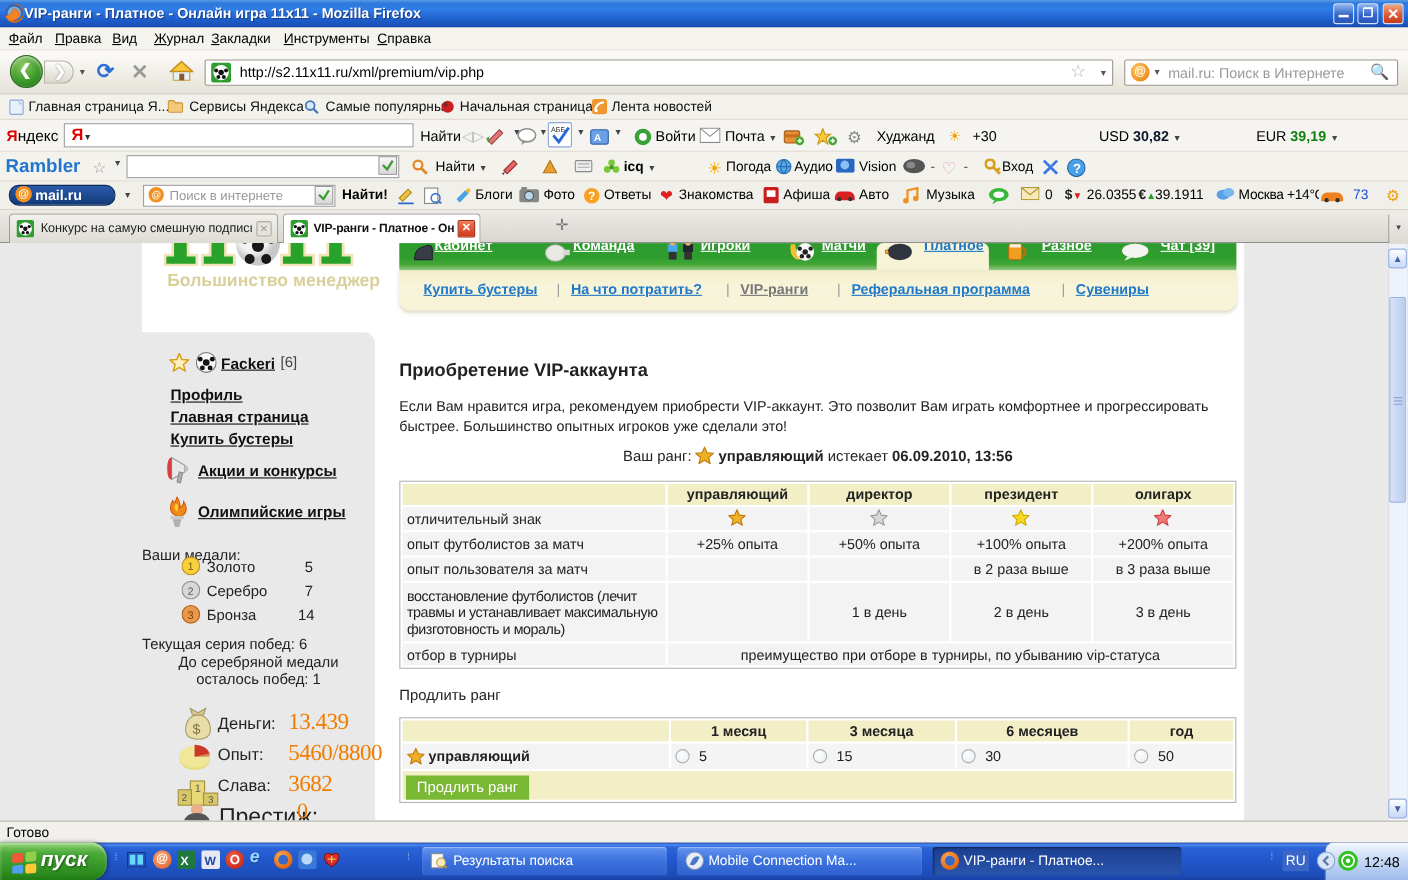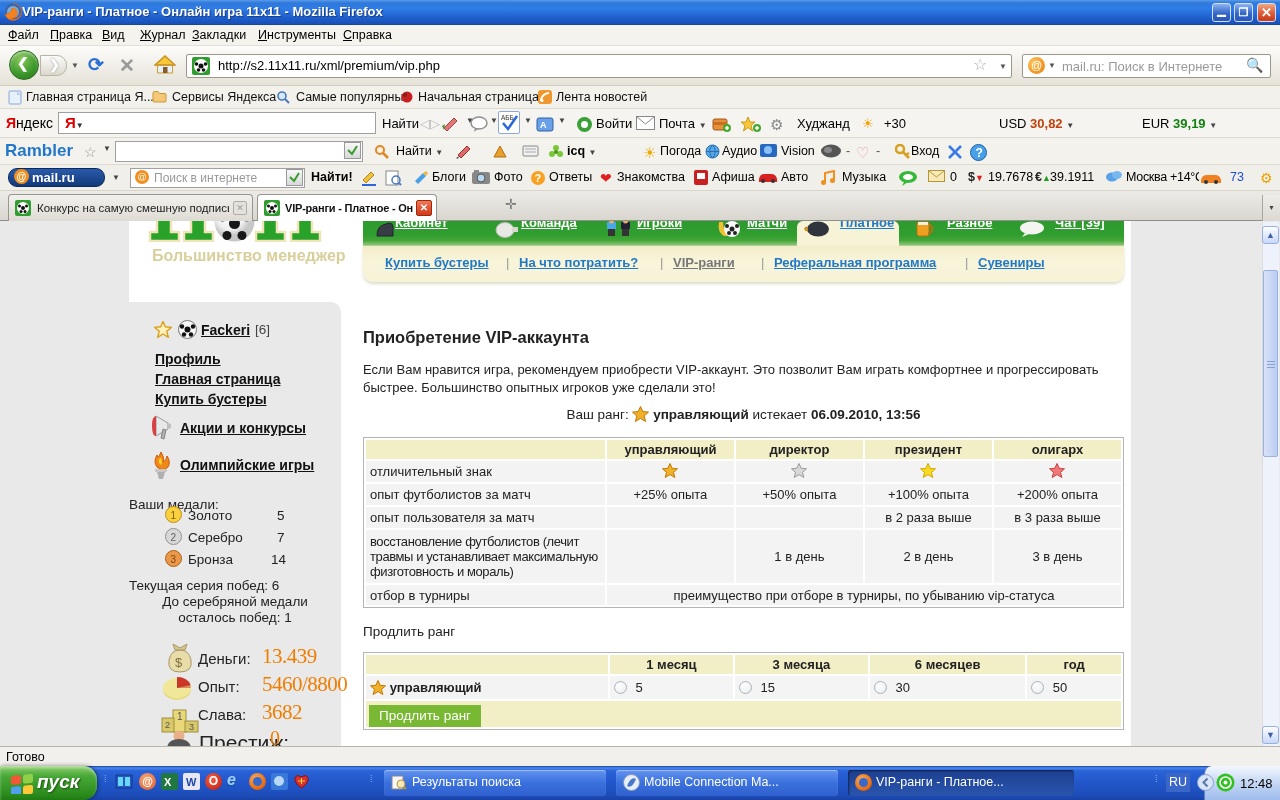--- a/index.html
+++ b/index.html
@@ -183,21 +183,21 @@
       </svg></span>
 <span class="it" style="left:740px"><svg width="22" height="17">
         <path d="M8 1 L10 6 L15 6 L11 9.5 L12.5 15 L8 11.5 L3.5 15 L5 9.5 L1 6 L6 6 Z" fill="#f8c838" stroke="#c89818"></path>
         <circle cx="17" cy="12" r="4" fill="#48a830"></circle>
         <path d="M15 12 L19 12 M17 10 L17 14" stroke="#fff" stroke-width="1.4"></path>
       </svg></span>
 <span class="it" style="left:770px;color:#888;font-size:15px">⚙</span>
 <span class="it" style="left:797px">Худжанд</span>
 <span class="it" style="left:862px;color:#f0a000">☀</span>
 <span class="it" style="left:884px">+30</span>
-<span class="it" style="left:999px">USD <b style="color:#c2410c">30,82</b> <span style="font-size:8px;color:#444">▼</span></span>
+<span class="it" style="left:999px">USD <b style="color:#0f172a">30,82</b> <span style="font-size:8px;color:#444">▼</span></span>
 <span class="it" style="left:1142px">EUR <b style="color:#108010">39,19</b> <span style="font-size:8px;color:#444">▼</span></span>
 </div>
 <div class="abs" id="rambar">
 <span class="it" style="left:5px;top:3px;font-size:17px;font-weight:bold;color:#2277cc">Rambler</span>
 <span class="it" style="left:84px;color:#999;font-size:14px">☆</span>
 <span class="it" style="left:103px;font-size:8px;color:#444">▼</span>
 <span class="it" style="left:115px;top:3px;width:248px;height:21px;background:#fff;border:1px solid #a0a0a0"></span>
 <span class="it" style="left:344px;top:4px;width:17px;height:17px;background:linear-gradient(180deg,#f8f8f8,#d8d8d8);border:1px solid #999"><svg width="15" height="15">
         <path d="M3 7 L7 11 L12 3" stroke="#3a9a30" stroke-width="2" fill="none"></path>
       </svg></span>
@@ -317,21 +317,21 @@
         <ellipse cx="10" cy="7" rx="9" ry="6" fill="#38b838"></ellipse>
         <path d="M6 12 L4 16 L10 12 Z" fill="#38b838"></path>
         <ellipse cx="10" cy="7" rx="5" ry="3" fill="#fff"></ellipse>
       </svg></span>
 <span class="it" style="left:928px"><svg width="17" height="12">
         <rect x="0.5" y="0.5" width="16" height="11" fill="#f8eab8" stroke="#b09838"></rect>
         <path d="M0.5 0.5 L8.5 7 L16.5 0.5" fill="none" stroke="#b09838"></path>
       </svg></span>
 <span class="it" style="left:950px">0</span>
 <span class="it" style="left:968px;font-weight:bold;color:#222">$<span style="color:#e02020;font-size:9px">▼</span></span>
-<span class="it" style="left:988px">19.7678</span>
+<span class="it" style="left:988px">26.0355</span>
 <span class="it" style="left:1035px;font-weight:bold;color:#222">€<span style="color:#20a020;font-size:9px">▲</span></span>
 <span class="it" style="left:1050px">39.1911</span>
 <span class="it" style="left:1105px"><svg width="18" height="12">
         <ellipse cx="7" cy="7" rx="6" ry="4.5" fill="#58a0e8"></ellipse>
         <ellipse cx="12" cy="5" rx="5" ry="4" fill="#78b8f0"></ellipse>
       </svg></span>
 <span class="it" style="left:1126px;letter-spacing:-.3px;width:73px;overflow:hidden;white-space:nowrap">Москва +14°C</span>
 <span class="it" style="left:1200px"><svg width="22" height="14">
         <path d="M1 10 Q2 5 7 5 L15 5 Q20 5 21 10 L21 13 L1 13 Z" fill="#f08020"></path>
         <circle cx="6" cy="12" r="2" fill="#333"></circle>

